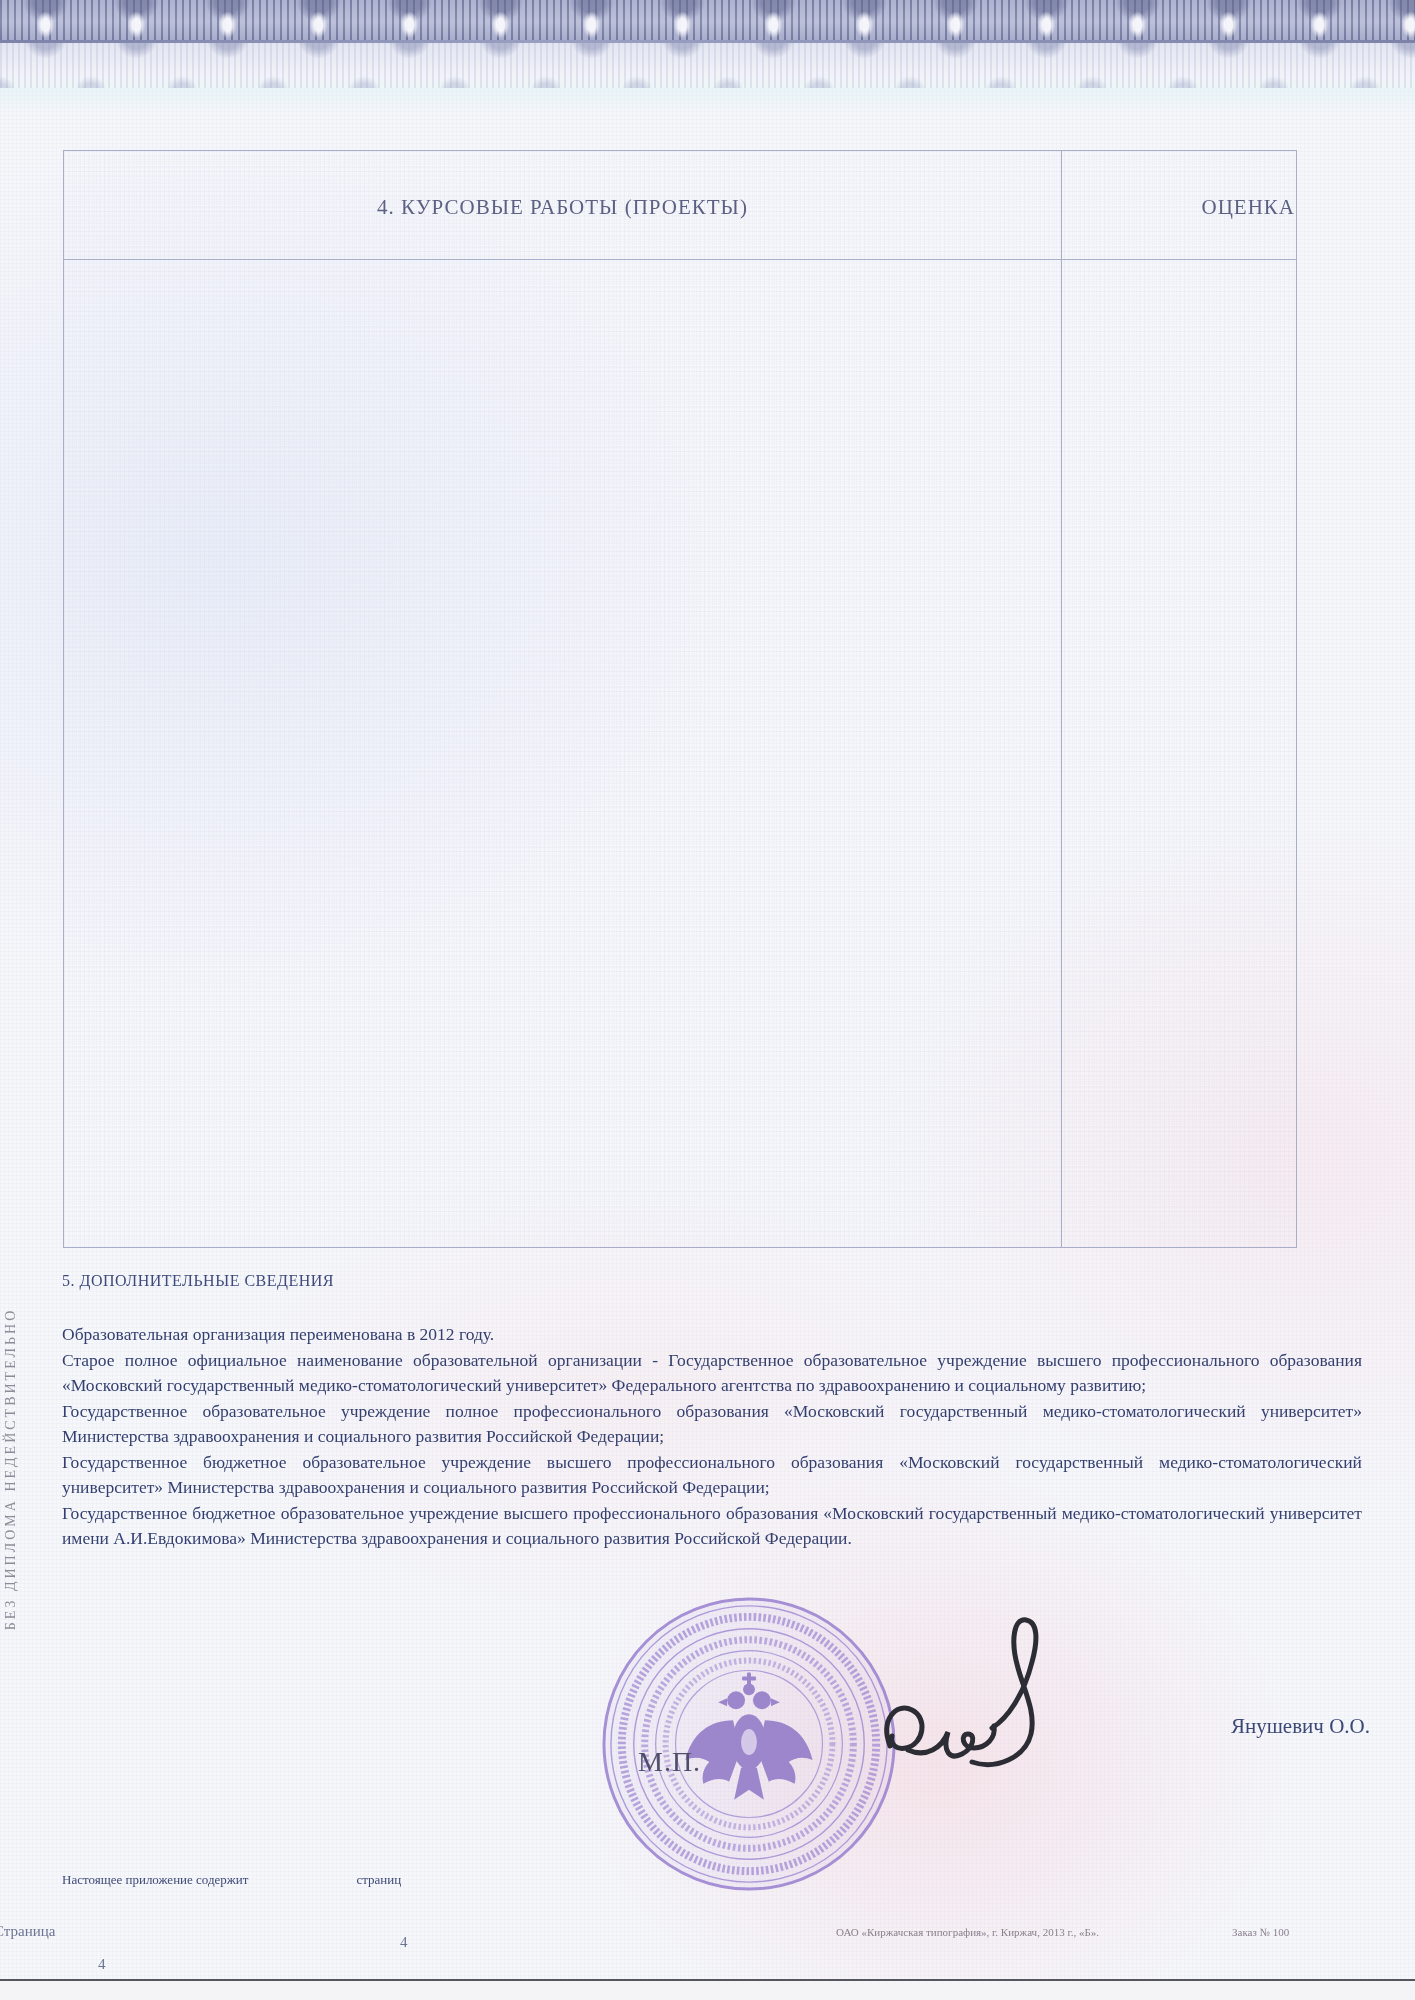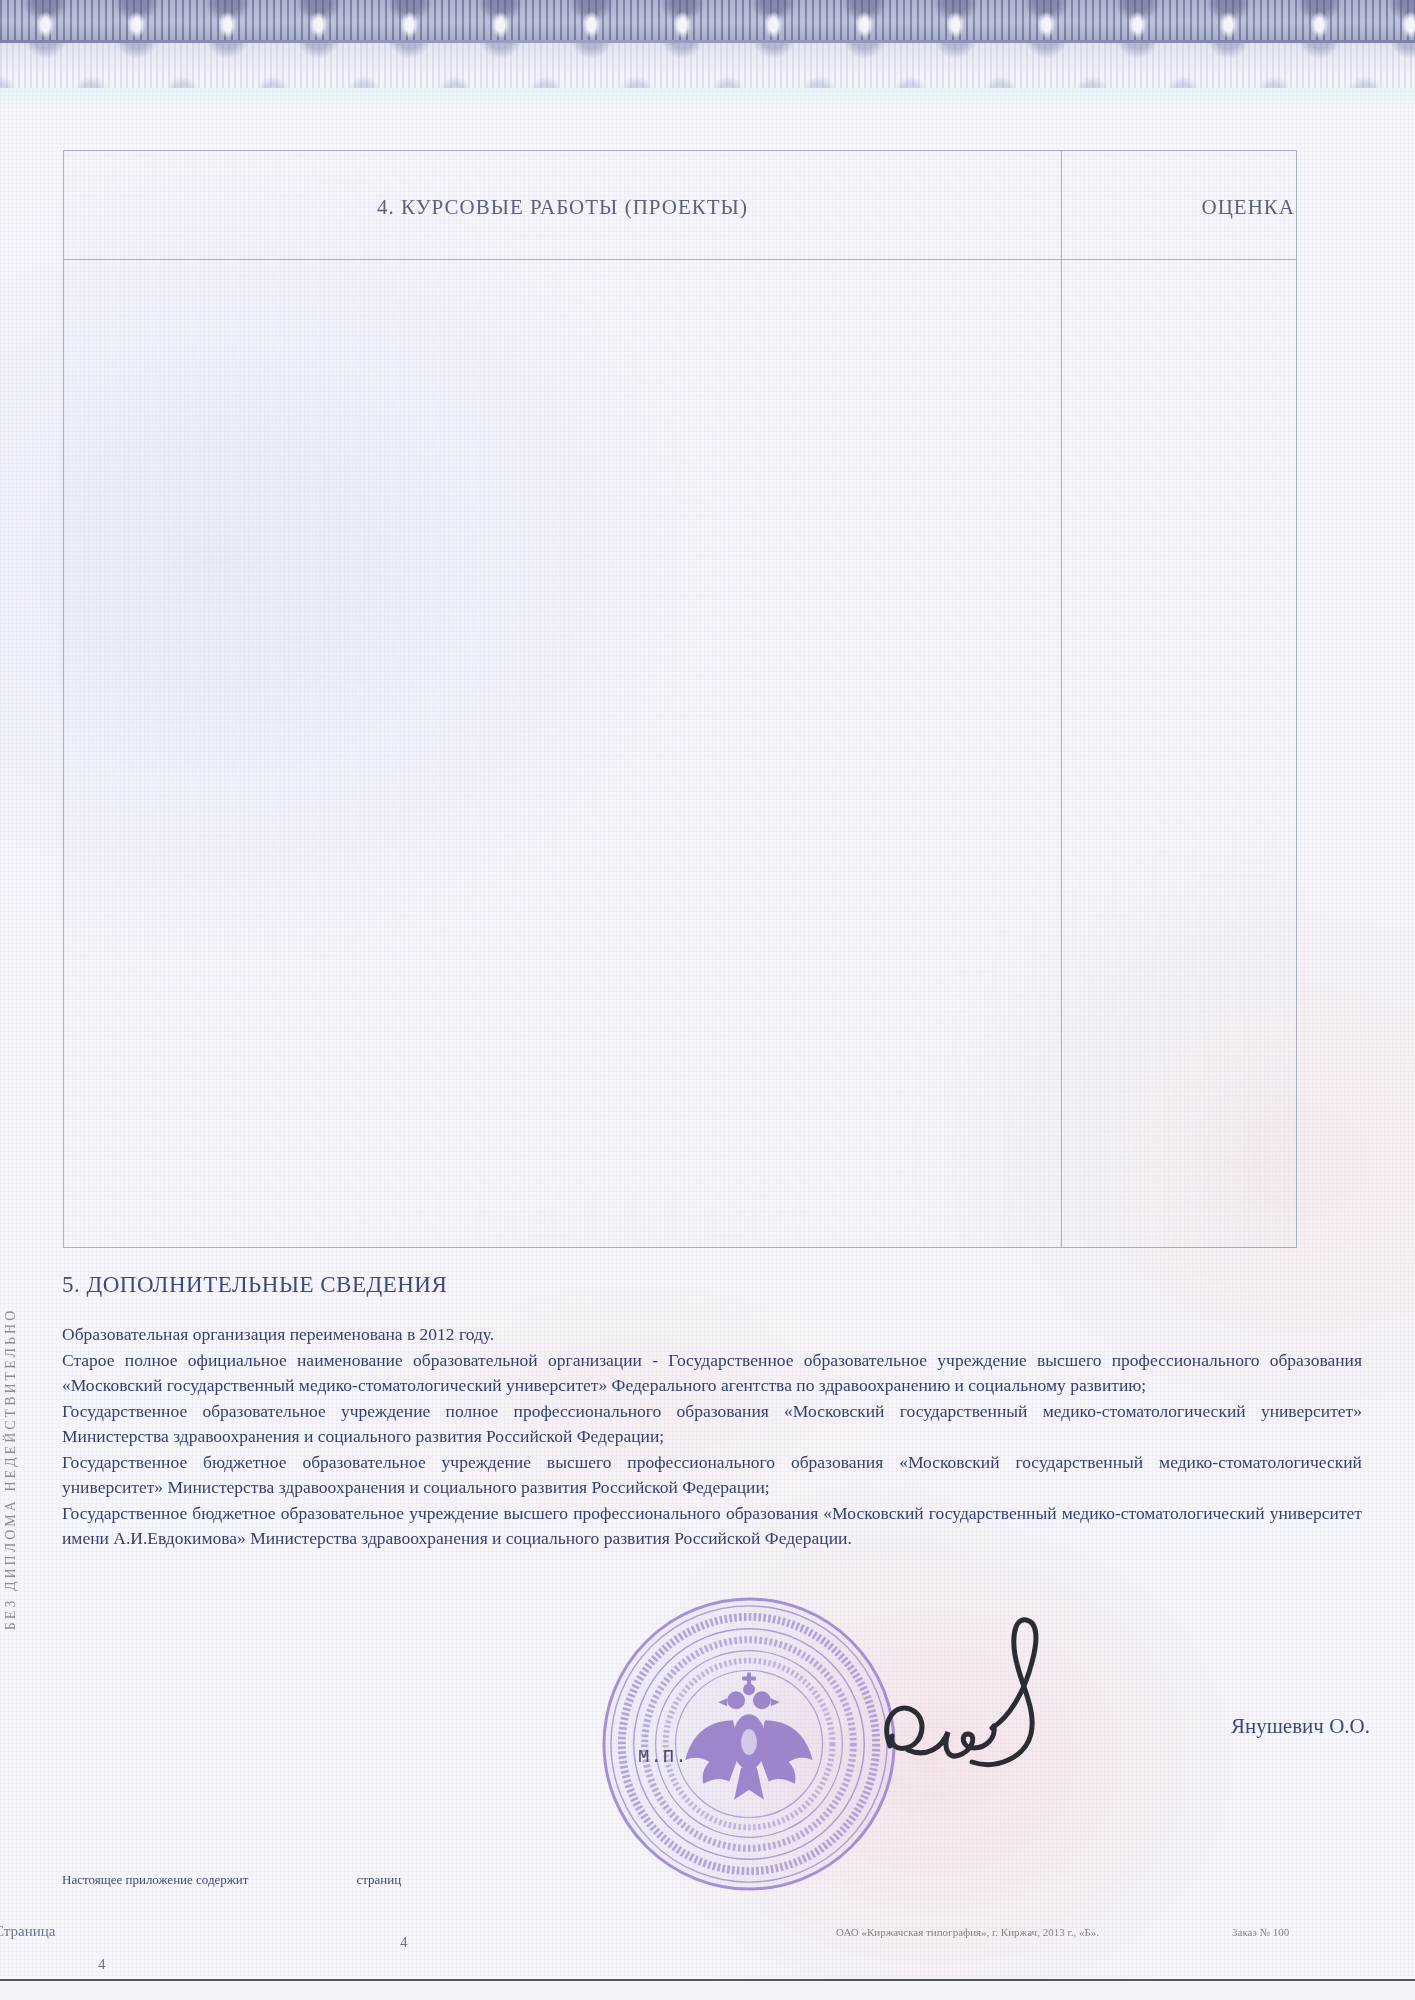--- a/index.html
+++ b/index.html
@@ -46,30 +46,30 @@
     background-image:
       repeating-linear-gradient(0deg, rgba(170,180,215,.05) 0 1px, transparent 1px 5px),
       repeating-linear-gradient(90deg, rgba(170,180,215,.05) 0 1px, transparent 1px 5px); margin-left: 18px;}
   .col-divider{position:absolute;left:997px;top:0;bottom:0;width:1px;background:#a9aec8;}
   .head-divider{position:absolute;left:0;right:0;top:108px;height:1px;background:#a9aec8;}
   .tbl-title{position:absolute;left:0;top:44px;width:997px;text-align:center;
     font-size:21px;letter-spacing:1px;color:#5c6183;}
   .tbl-grade{position:absolute;left:997px;top:44px;width:234px;text-align:right;
     font-size:21px;letter-spacing:1px;color:#5c6183;}
   
-  .sec5-title{position:absolute;left:62px;top:1272px;font-size:23px;
+  .sec5-title{position:absolute;left:62px;top:1272px;font-size:16px;
     letter-spacing:.5px;color:#3e4a7b;}
   .info{position:absolute;left:62px;top:1322px;width:1300px;
     font-size:17.5px;line-height:25.5px;color:#333f6e;text-align:justify;}
   .info p{margin:0;}
   
   .role{position:absolute;left:75px;top:1666px;width:300px;
     font-size:19.5px;line-height:28px;color:#46517f;letter-spacing:.4px;}
   .seal{position:absolute;left:600px;top:1595px;width:298px;height:298px;}
-  .mp{position:absolute;left:638px;top:1746px;font-size:19px;color:#4e4e6a;letter-spacing:1px;z-index:3;font-family:Liberation Mono, monospace;}
+  .mp{position:absolute;left:638px;top:1746px;font-size:28px;color:#4e4e6a;letter-spacing:1px;z-index:3;}
   .signature{position:absolute;left:868px;top:1598px;width:225px;height:200px;z-index:4;}
   .head-name{position:absolute;left:1140px;top:1714px;width:230px;text-align:right;
     font-size:21px;color:#3c4874;}
   
   .pages-note{position:absolute;left:62px;top:1872px;font-size:13px;color:#3f4a78;}
   .pages-gap{display:inline-block;width:108px;}
   .f-page-label{position:absolute;left:-6px;top:1923px;font-size:15px;color:#6b7390;}
   .f-num-left{position:absolute;left:98px;top:1956px;font-size:15px;color:#6b7390;}
   .f-num-center{position:absolute;left:400px;top:1934px;font-size:15px;color:#6b7390;}
   .f-printer{position:absolute;left:836px;top:1926px;font-size:11px;color:#8a7f8d;}

